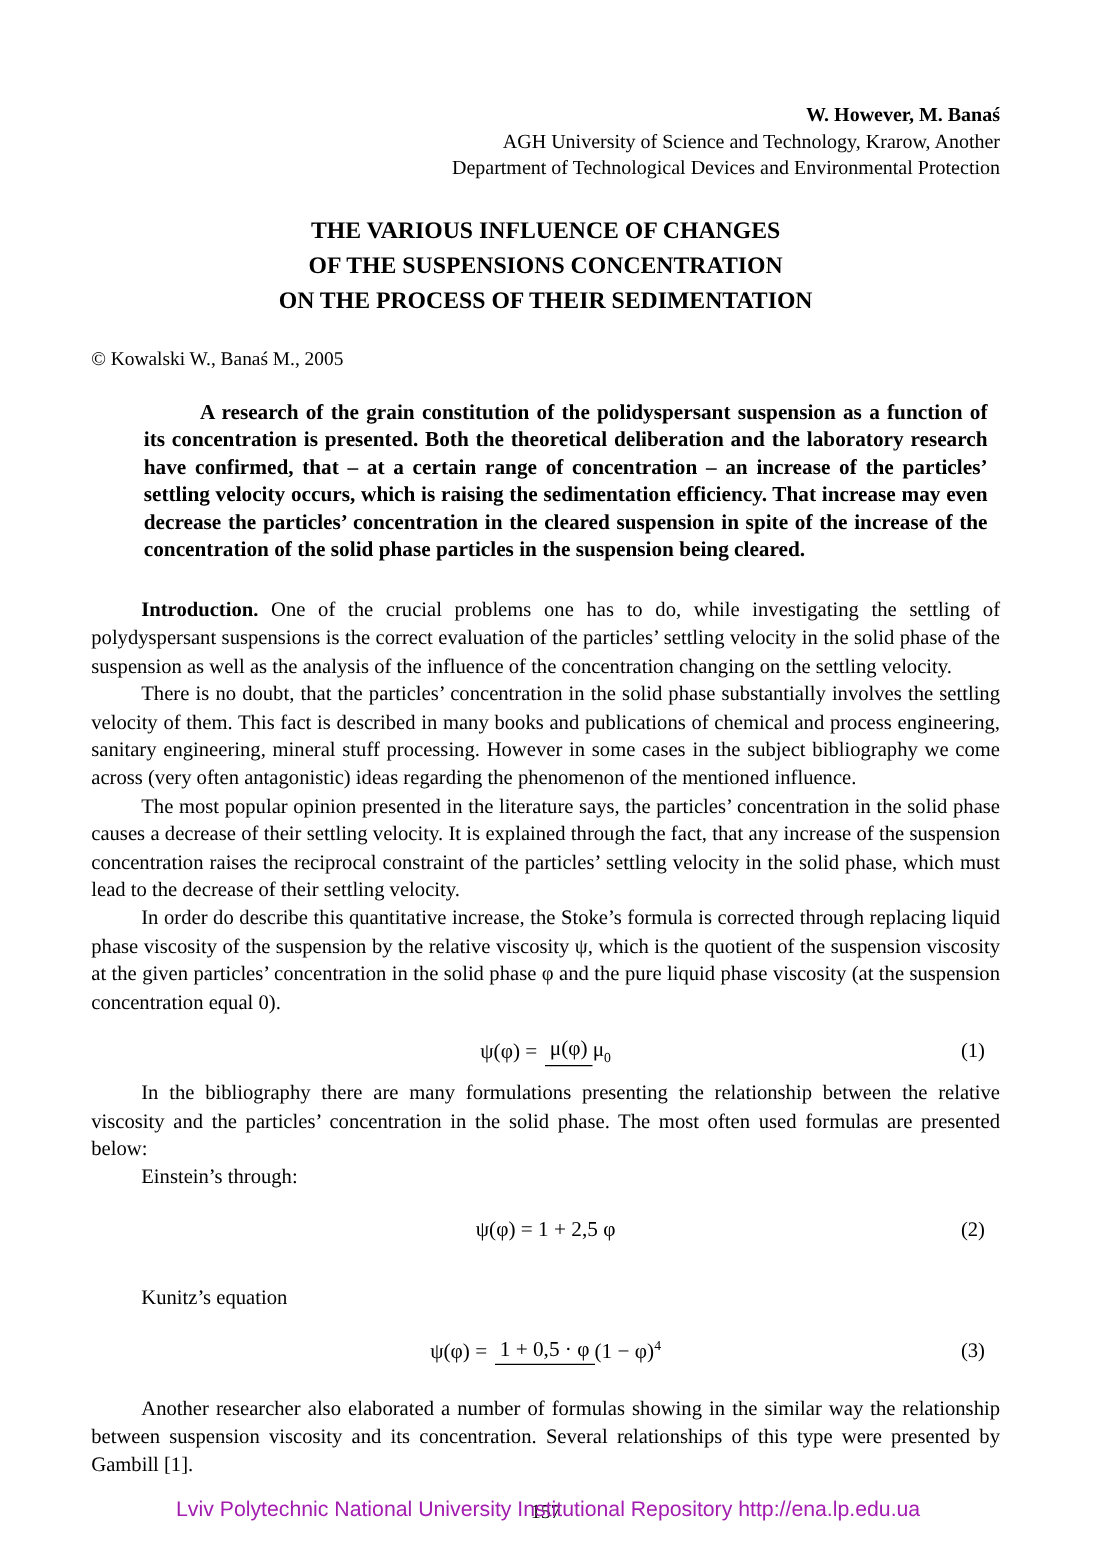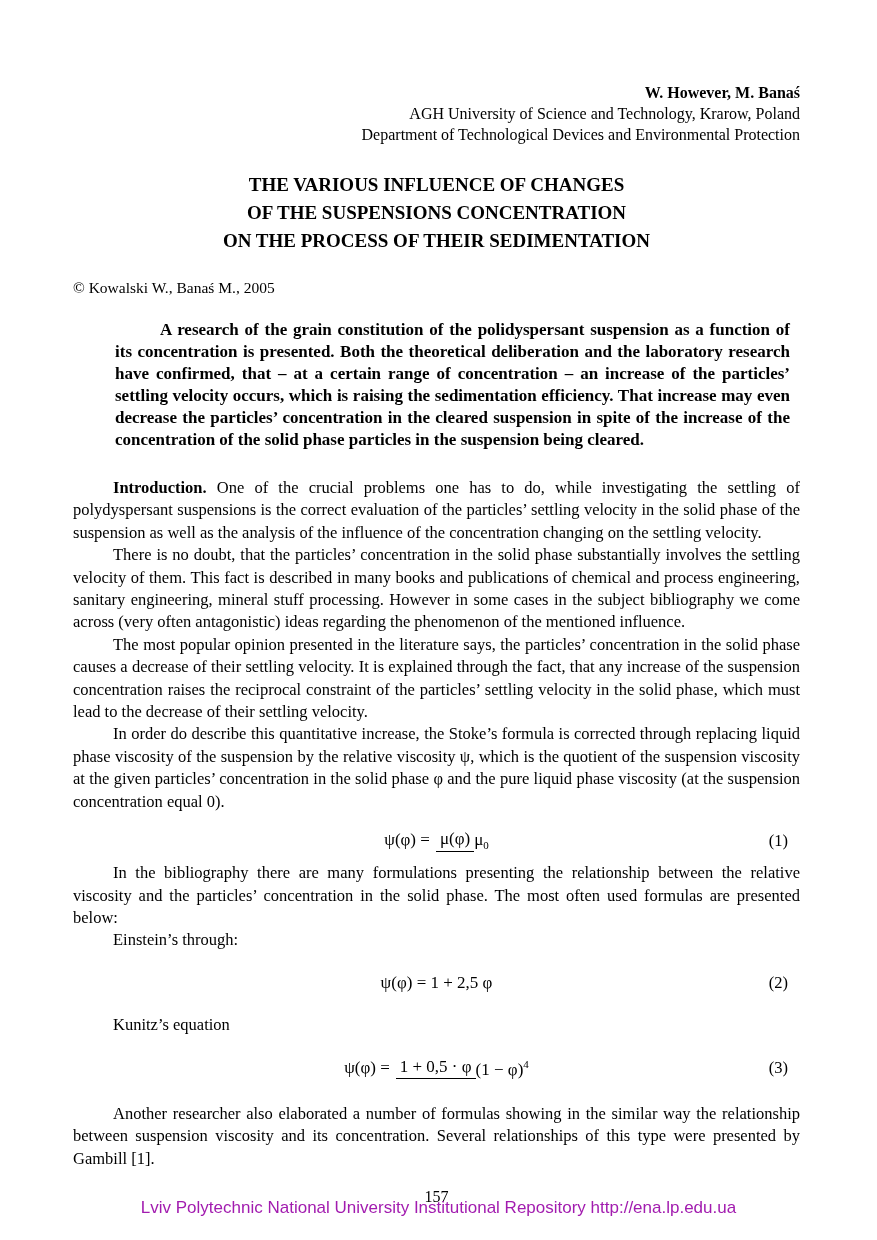--- a/index.html
+++ b/index.html
@@ -114,21 +114,21 @@
     color: #a21caf;
   }
 </style>
 </head>
 <body>
 
 <div class="page">
 
   <div class="author-block">
     <div class="authors">W. However, M. Banaś</div>
-    <div>AGH University of Science and Technology, Krarow, Poland</div>
+    <div>AGH University of Science and Technology, Krarow, Another</div>
     <div>Department of Technological Devices and Environmental Protection</div>
   </div>
 
   <h1 class="paper-title">
     <div>THE VARIOUS INFLUENCE OF CHANGES</div>
     <div>OF THE SUSPENSIONS CONCENTRATION</div>
     <div>ON THE PROCESS OF THEIR SEDIMENTATION</div>
   </h1>
 
   <div class="copyright">© Kowalski W., Banaś M., 2005</div>
@@ -148,21 +148,21 @@
           <span class="num">μ(φ)</span>
           <span class="den"><span>μ</span><sub>0</sub></span>
         </span>
       </div>
       <span class="eq-number">(1)</span>
     </div>
 
     <p>In the bibliography there are many formulations presenting the relationship between the relative viscosity and the particles’ concentration in the solid phase. The most often used formulas are presented below:</p>
     <p class="eq-label">Einstein’s through:</p>
 
-    <div class="eq-row" style="margin-top:20px; margin-bottom:20px;">
+    <div class="eq-row" style="margin-top:20px; margin-bottom:32px;">
       <div class="eq-content">
         <span>ψ(φ) = 1 + 2,5 φ</span>
       </div>
       <span class="eq-number">(2)</span>
     </div>
 
     <p class="eq-label">Kunitz’s equation</p>
 
     <div class="eq-row" style="margin-top:20px; margin-bottom:24px;">
       <div class="eq-content">

